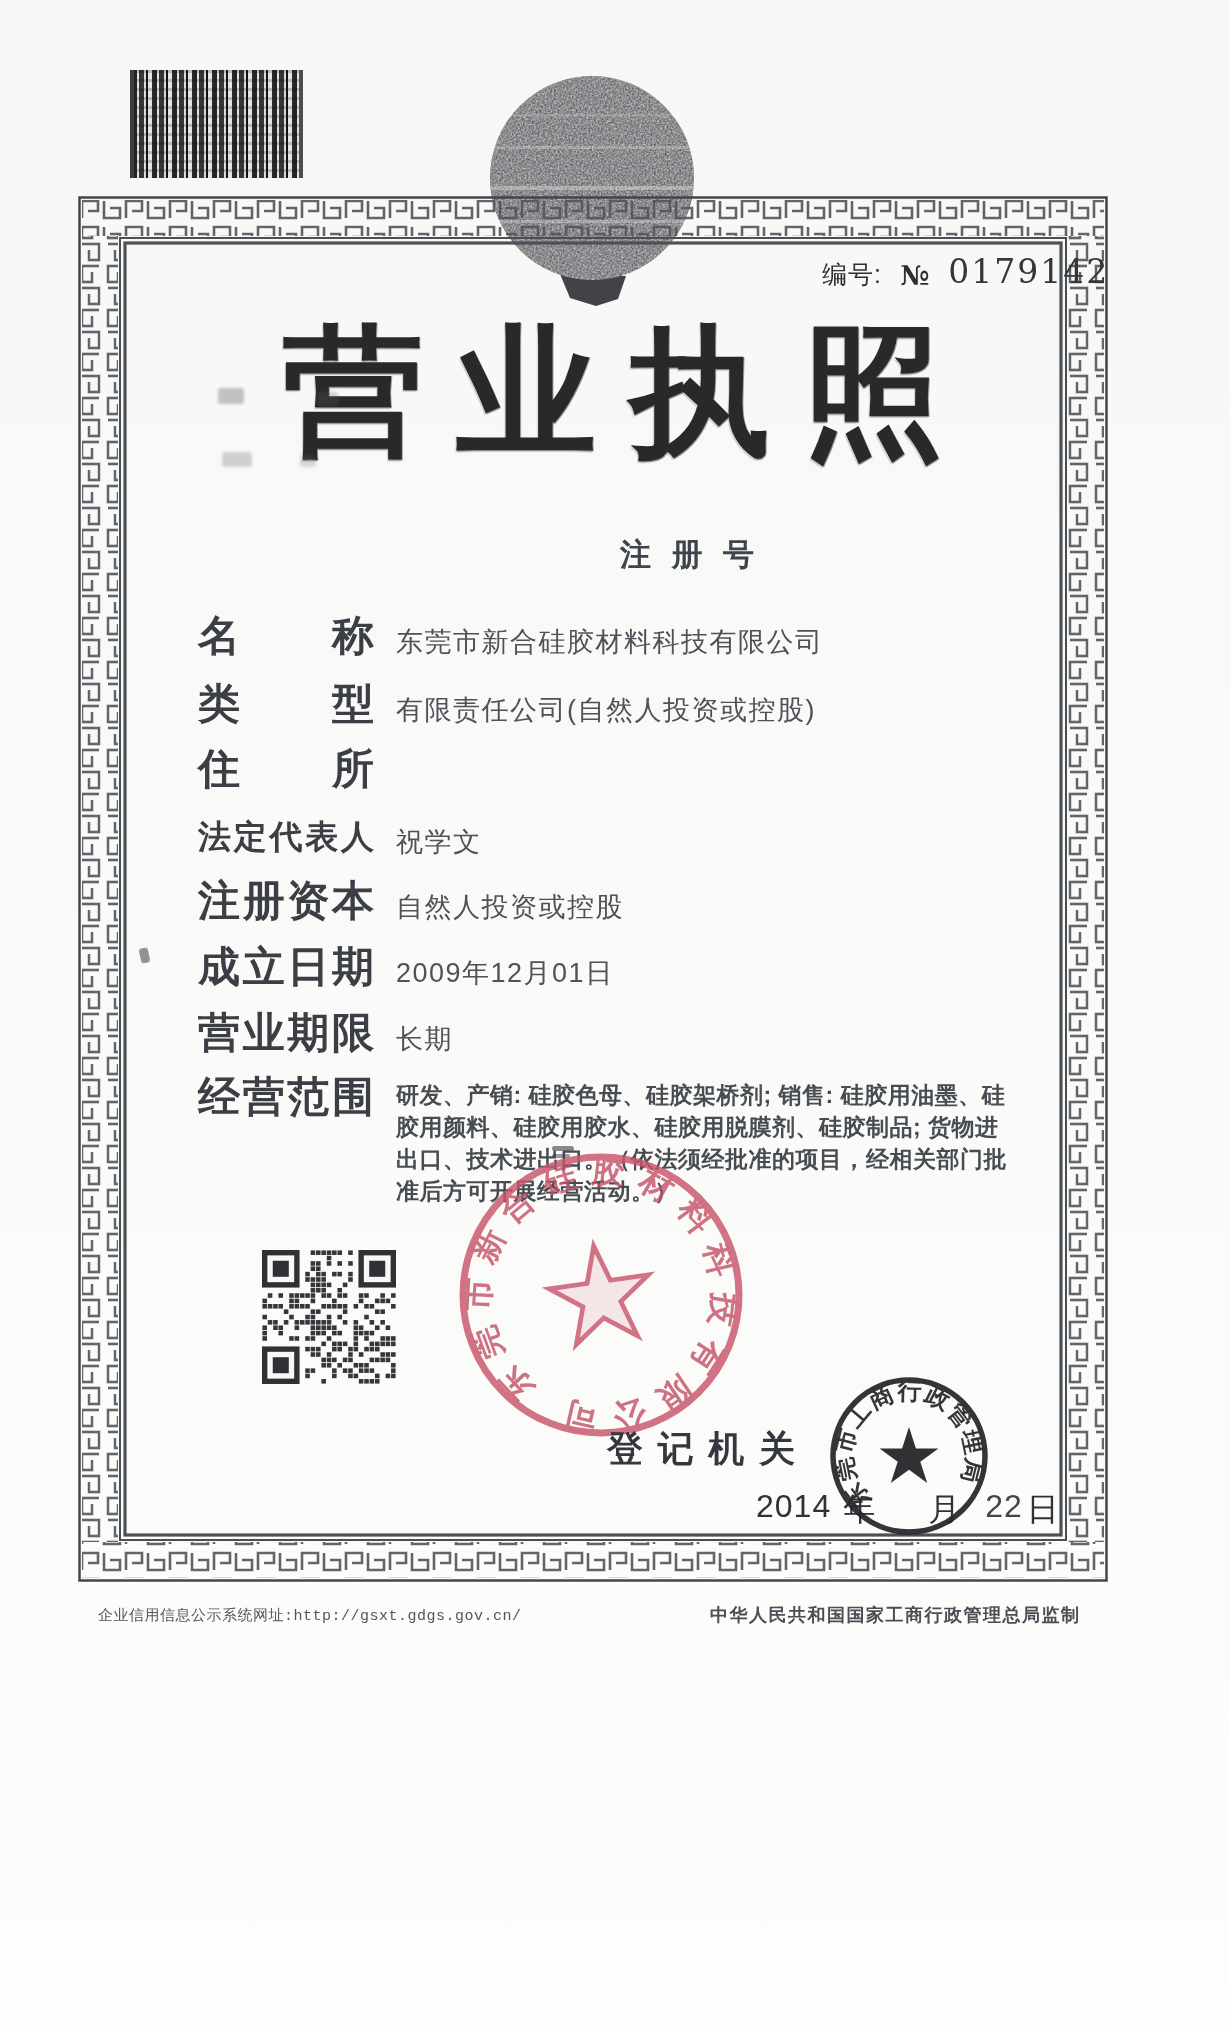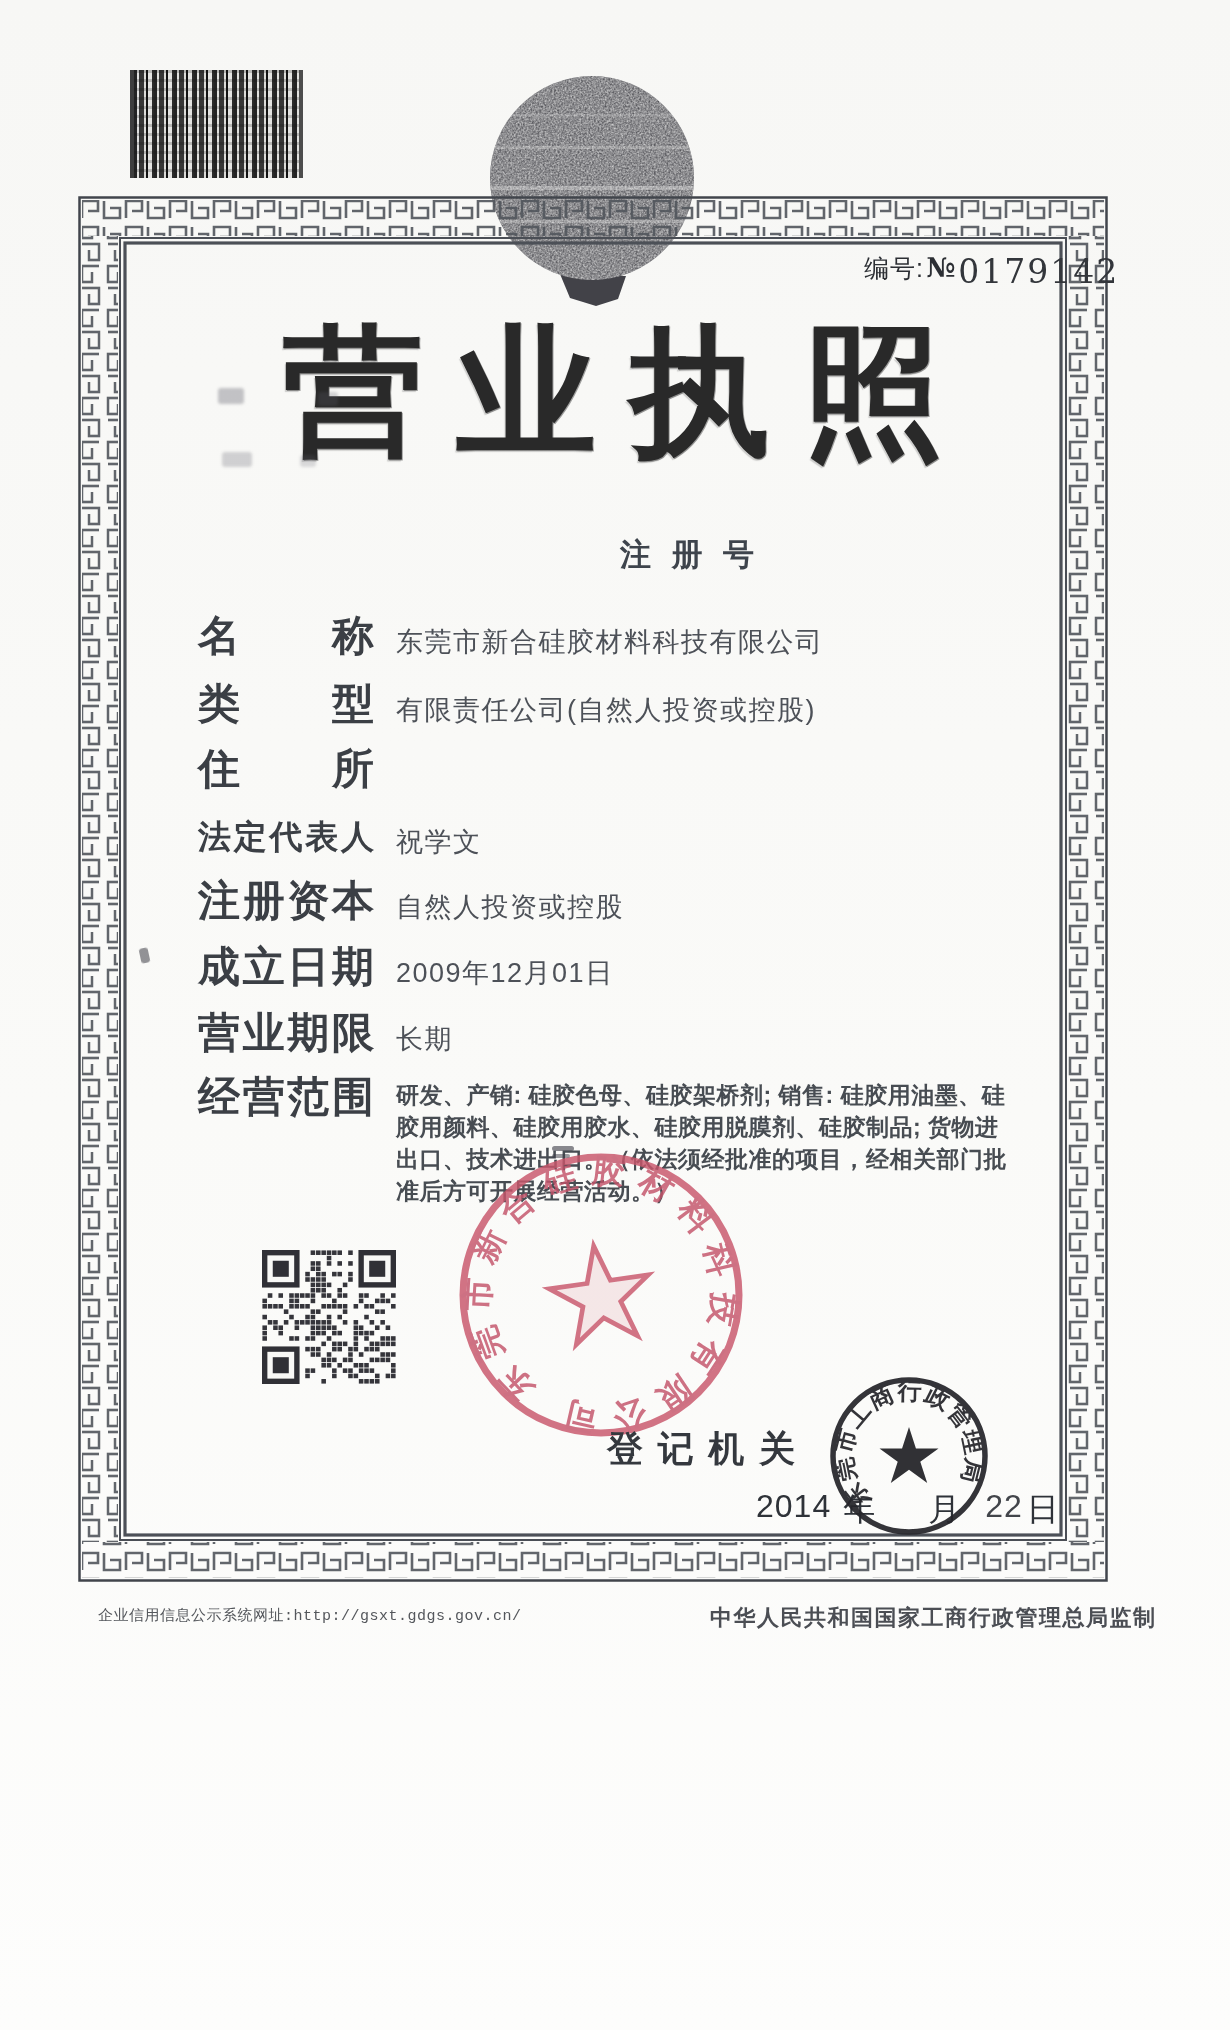--- a/index.html
+++ b/index.html
@@ -16,21 +16,21 @@
       repeating-linear-gradient(0deg, rgba(250,250,250,.35) 0 6px, rgba(40,40,40,.25) 6px 9px),
       repeating-linear-gradient(90deg,#141414 0 3px,#f4f4f2 3px 5px,#2a2a2a 5px 10px,#ededea 10px 12px,#000 12px 14px,#f6f6f4 14px 18px,#1c1c1c 18px 20px);
     background-blend-mode:multiply;
     filter:blur(.4px) contrast(.85);
     border-left:4px solid #333;border-right:4px solid #444;
   }
   .emblem-svg{position:absolute;left:478px;top:68px;width:228px;height:240px;filter:blur(.3px);}
   
   .frame-svg{position:absolute;left:78px;top:196px;width:1030px;height:1386px;}
   
-  .serial-line{position:absolute;left:864px;top:252px;font-size:25px;color:#2c2f34;display:flex;align-items:flex-start;gap:2px;letter-spacing:1px;}
+  .serial-line{position:absolute;left:822px;top:252px;font-size:25px;color:#2c2f34;display:flex;align-items:flex-end;gap:18px;letter-spacing:1px;}
   .serial-mark{font-family:"DejaVu Serif", serif;font-weight:bold;font-size:27px;}
   .serial-number{font-family:"DejaVu Serif", serif;font-size:33px;letter-spacing:2px;color:#33363b;}
   .license-title{
     position:absolute;left:283px;top:318px;width:660px;height:160px;
     display:flex;justify-content:space-between;align-items:flex-start;
     font-size:140px;font-weight:900;color:#242424;line-height:1.05;
     text-shadow:1px 1px 0 rgba(50,50,50,.45), -1px 2px 1px rgba(70,70,70,.25);
     filter:contrast(.95);
   }
   .reg-line{position:absolute;left:620px;top:534px;display:flex;align-items:baseline;}
@@ -47,21 +47,21 @@
   .company-seal{position:absolute;left:452px;top:1146px;width:298px;height:298px;opacity:.82;filter:blur(.35px);}
   .registry-seal{position:absolute;left:825px;top:1372px;width:168px;height:168px;opacity:.93;filter:blur(.25px);}
   .registrar-line{position:absolute;left:607px;top:1425px;width:188px;display:flex;justify-content:space-between;font-size:36px;font-weight:600;color:#34383e;}
   .date-line{position:absolute;left:756px;top:1488px;display:flex;align-items:flex-start;font-size:32px;color:#2e3238;letter-spacing:1px;}
   .date-line .u-year{margin-left:12px;}
   .date-line .u-month{margin-left:52px;}
   .date-line .d-day{margin-left:24px;opacity:.9;}
   .date-line .u-day{margin-left:4px;}
   
   .footer-left{position:absolute;left:98px;top:1606px;font-family:"Liberation Mono", monospace;font-size:15px;color:#54575c;letter-spacing:.5px;}
-  .footer-right{position:absolute;left:710px;top:1603px;font-size:22px;font-weight:600;color:#4b4e54;letter-spacing:1.5px;}
+  .footer-right{position:absolute;left:710px;top:1603px;font-size:18px;font-weight:600;color:#4b4e54;letter-spacing:1.5px;}
   
   .artifact{position:absolute;background:rgba(95,95,105,.35);border-radius:3px;filter:blur(1.6px);}
 </style>
 </head>
 <body>
 
 <div class="page">
 
   <div class="barcode"></div>
 

